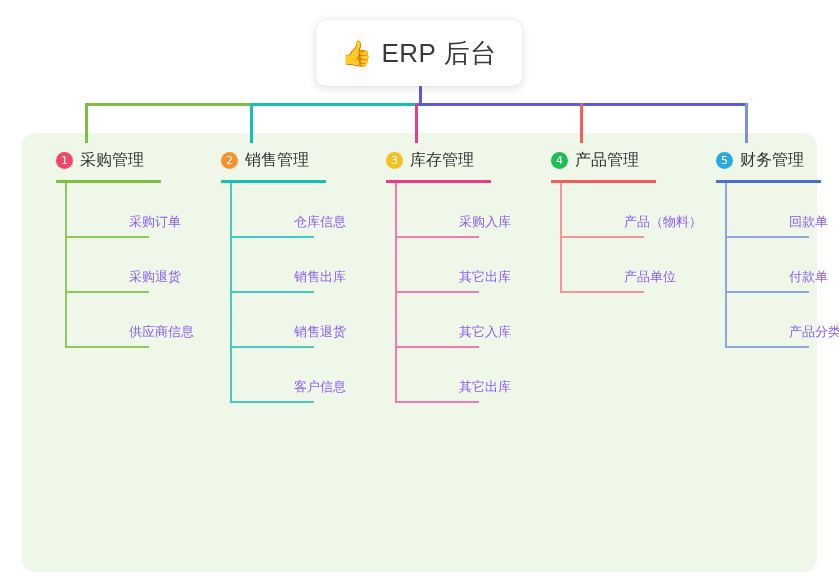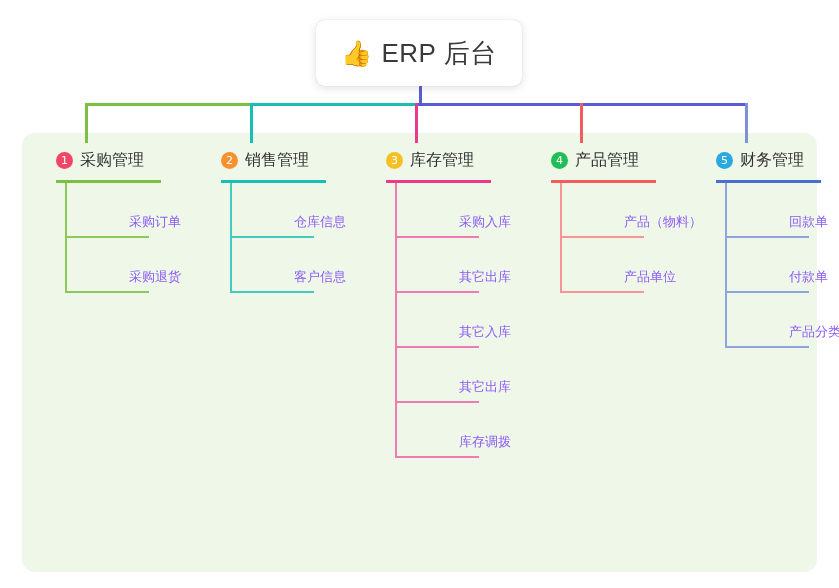--- a/index.html
+++ b/index.html
@@ -177,36 +177,51 @@
           <div class="leaf">
             <div class="leaf-spine" style="background: rgb(140, 200, 90);"></div>
             <div class="leaf-label">采购订单</div>
             <div class="leaf-rule" style="background: rgb(140, 200, 90);"></div>
           </div>
           <div class="leaf">
             <div class="leaf-spine" style="background: rgb(140, 200, 90);"></div>
             <div class="leaf-label">采购退货</div>
             <div class="leaf-rule" style="background: rgb(140, 200, 90);"></div>
           </div>
+          <div class="leaf">
+            <div class="leaf-spine" style="background: rgb(140, 200, 90);"></div>
+            <div class="leaf-label">供应商信息</div>
+            <div class="leaf-rule" style="background: rgb(140, 200, 90);"></div>
+          </div>
         </div>
       </div>
       <div class="column" style="left: 207px; top: 148px;">
         <div class="col-head">
           <span class="badge" style="background: rgb(245, 146, 47);">2</span>
           <span class="col-title">销售管理</span>
         </div>
         <div class="head-rule" style="background: rgb(23, 191, 180);"></div>
         <div class="leaves">
           <div class="leaf">
             <div class="leaf-spine" style="background: rgb(70, 201, 192);"></div>
             <div class="leaf-label">仓库信息</div>
             <div class="leaf-rule" style="background: rgb(70, 201, 192);"></div>
           </div>
           <div class="leaf">
             <div class="leaf-spine" style="background: rgb(70, 201, 192);"></div>
+            <div class="leaf-label">销售出库</div>
+            <div class="leaf-rule" style="background: rgb(70, 201, 192);"></div>
+          </div>
+          <div class="leaf">
+            <div class="leaf-spine" style="background: rgb(70, 201, 192);"></div>
+            <div class="leaf-label">销售退货</div>
+            <div class="leaf-rule" style="background: rgb(70, 201, 192);"></div>
+          </div>
+          <div class="leaf">
+            <div class="leaf-spine" style="background: rgb(70, 201, 192);"></div>
             <div class="leaf-label">客户信息</div>
             <div class="leaf-rule" style="background: rgb(70, 201, 192);"></div>
           </div>
         </div>
       </div>
       <div class="column" style="left: 372px; top: 148px;">
         <div class="col-head">
           <span class="badge" style="background: rgb(245, 192, 35);">3</span>
           <span class="col-title">库存管理</span>
         </div>
@@ -223,25 +238,20 @@
             <div class="leaf-rule" style="background: rgb(239, 123, 179);"></div>
           </div>
           <div class="leaf">
             <div class="leaf-spine" style="background: rgb(239, 123, 179);"></div>
             <div class="leaf-label">其它入库</div>
             <div class="leaf-rule" style="background: rgb(239, 123, 179);"></div>
           </div>
           <div class="leaf">
             <div class="leaf-spine" style="background: rgb(239, 123, 179);"></div>
             <div class="leaf-label">其它出库</div>
-            <div class="leaf-rule" style="background: rgb(239, 123, 179);"></div>
-          </div>
-          <div class="leaf">
-            <div class="leaf-spine" style="background: rgb(239, 123, 179);"></div>
-            <div class="leaf-label">库存调拨</div>
             <div class="leaf-rule" style="background: rgb(239, 123, 179);"></div>
           </div>
         </div>
       </div>
       <div class="column" style="left: 537px; top: 148px;">
         <div class="col-head">
           <span class="badge" style="background: rgb(32, 191, 85);">4</span>
           <span class="col-title">产品管理</span>
         </div>
         <div class="head-rule" style="background: rgb(242, 92, 92);"></div>

